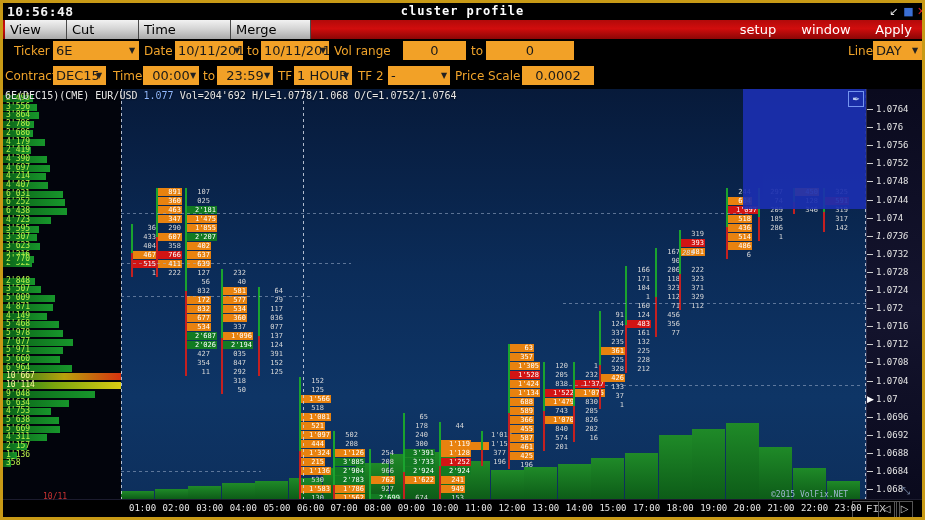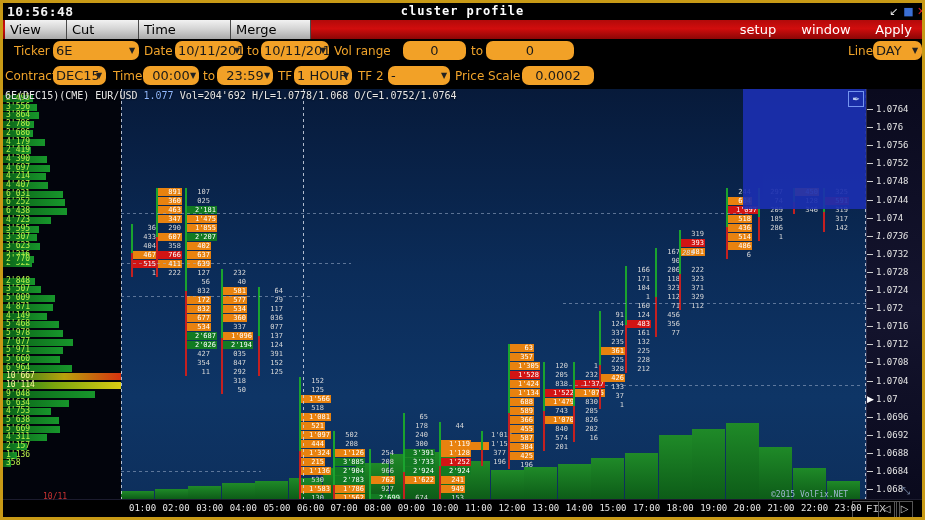--- a/index.html
+++ b/index.html
@@ -39,21 +39,21 @@
         font-size:13px;text-align:center;cursor:pointer;background:transparent;}
 
   
   #params{position:absolute;left:0;top:36px;width:919px;height:50px;
           background:#000;}
   .lbl{position:absolute;color:#f0a32a;font-size:12px;line-height:14px;
        white-space:nowrap;}
   .fld{position:absolute;height:19px;line-height:19px;
        background:#f2a127;color:#1a1a1a;font-size:13px;
        box-sizing:border-box;padding:0 3px;white-space:nowrap;
-       overflow:hidden;cursor:text;border-radius:7px;}
+       overflow:hidden;cursor:text;}
   .fld.ctr{text-align:center;}
   .caret{position:absolute;font-size:8px;color:#222;line-height:19px;}
 
   
   #chart{position:absolute;left:0;top:86px;width:919px;height:428px;
          background:#000;overflow:hidden;}
   #plot{position:absolute;left:118px;top:0;width:745px;height:410px;
         background:linear-gradient(180deg,#071a3a 0%,#0b2c59 45%,#0e3566 75%,#0d2f5c 100%);}
 
   #chartinfo{position:absolute;left:2px;top:1px;font-size:10px;color:#e8e8e8;
@@ -384,21 +384,21 @@
           <div class="cell c-or" style="left: 2px; top: 264px; width: 24px; text-align: right;">357</div>
           <div class="cell c-or" style="left: 2px; top: 273px; width: 30px; text-align: right;">1'305</div>
           <div class="cell c-rd" style="left: 2px; top: 282px; width: 30px; text-align: right;">1'528</div>
           <div class="cell c-or" style="left: 2px; top: 291px; width: 30px; text-align: right;">1'424</div>
           <div class="cell c-or" style="left: 2px; top: 300px; width: 30px; text-align: right;">1'134</div>
           <div class="cell c-or" style="left: 2px; top: 309px; width: 24px; text-align: right;">688</div>
           <div class="cell c-or" style="left: 2px; top: 318px; width: 24px; text-align: right;">589</div>
           <div class="cell c-or" style="left: 2px; top: 327px; width: 24px; text-align: right;">366</div>
           <div class="cell c-or" style="left: 2px; top: 336px; width: 24px; text-align: right;">455</div>
           <div class="cell c-or" style="left: 2px; top: 345px; width: 24px; text-align: right;">587</div>
-          <div class="cell c-or" style="left: 2px; top: 354px; width: 24px; text-align: right;">384</div>
+          <div class="cell c-or" style="left: 2px; top: 354px; width: 24px; text-align: right;">461</div>
           <div class="cell c-or" style="left: 2px; top: 363px; width: 24px; text-align: right;">425</div>
           <div class="cell c-plain" style="left: 2px; top: 372px; width: 24px; text-align: right;">196</div>
           <div class="edgeL" style="left: 0px; top: 255px; height: 125px; background: linear-gradient(rgb(26, 163, 46) 0%, rgb(26, 163, 46) 55%, rgb(196, 32, 32) 55%, rgb(196, 32, 32) 100%);"></div>
         </div>
         <div class="cluster" style="left: 540px; top: 0px;">
           <div class="cell c-plain" style="left: 2px; top: 273px; width: 24px; text-align: right;">120</div>
           <div class="cell c-plain" style="left: 2px; top: 282px; width: 24px; text-align: right;">205</div>
           <div class="cell c-plain" style="left: 2px; top: 291px; width: 24px; text-align: right;">838</div>
           <div class="cell c-rd" style="left: 2px; top: 300px; width: 30px; text-align: right;">1'522</div>
           <div class="cell c-or" style="left: 2px; top: 309px; width: 30px; text-align: right;">1'479</div>

